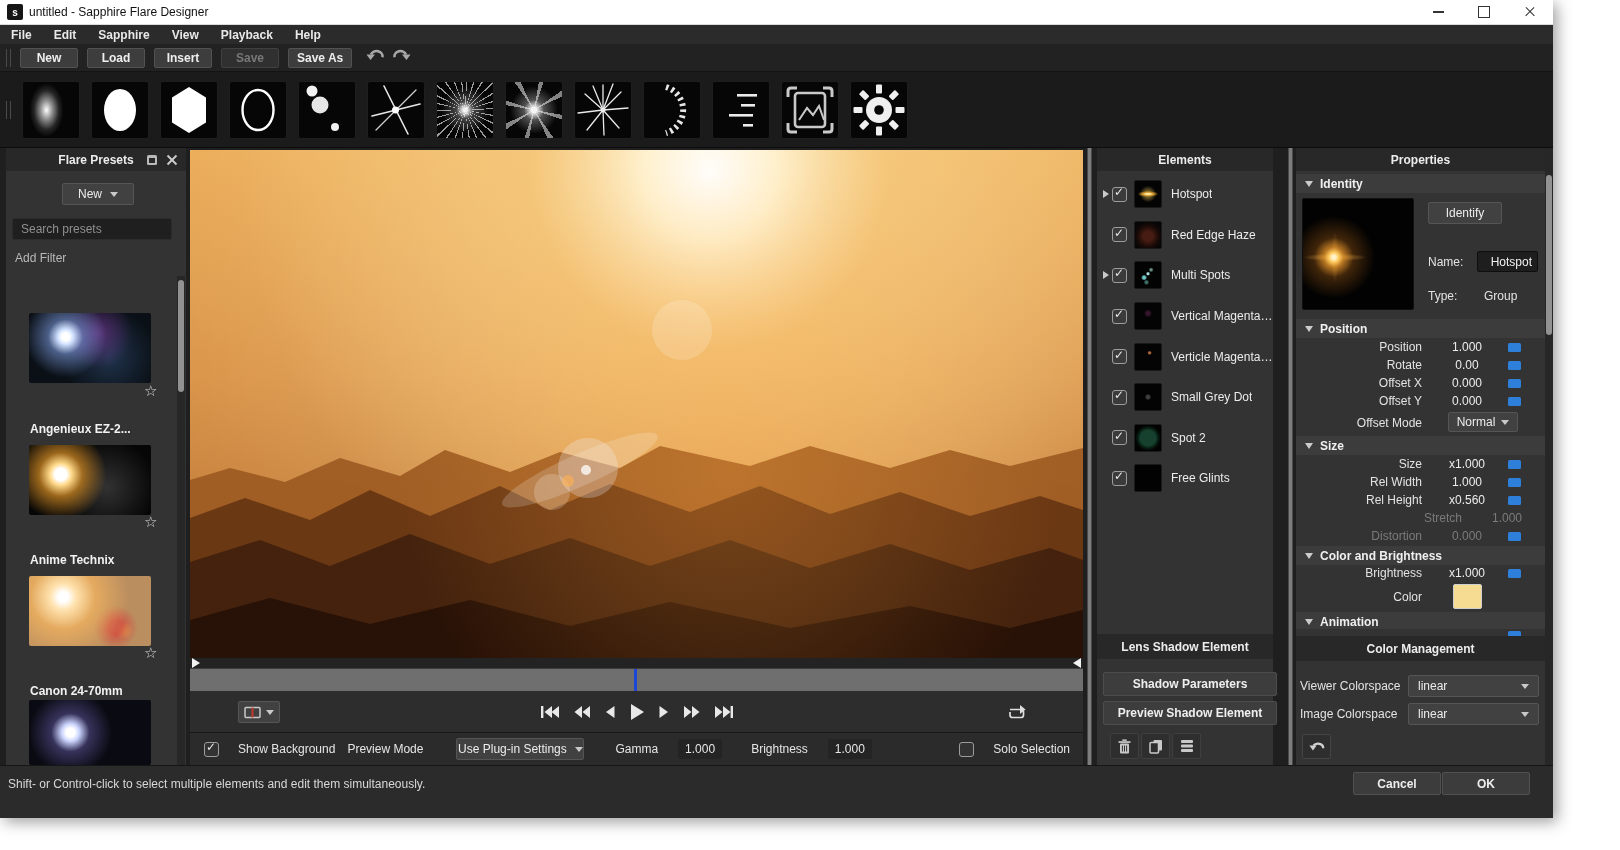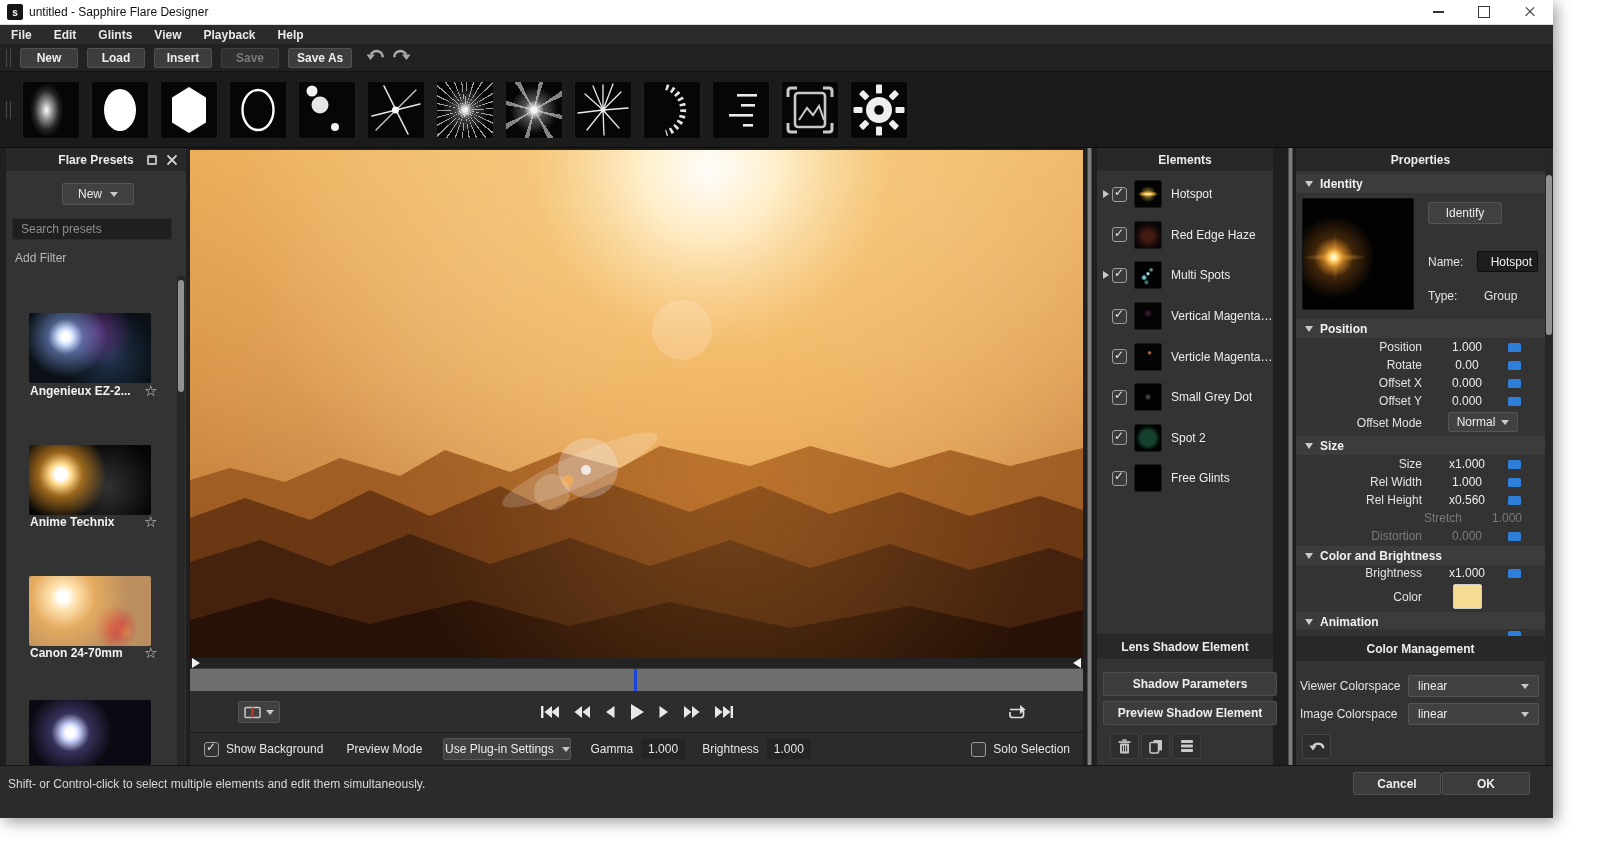--- a/index.html
+++ b/index.html
@@ -55,35 +55,35 @@
   .scroll-track{position:absolute;background:#272727;}
   .scroll-thumb{position:absolute;background:#929292;border-radius:3px;}
   
   #presets{left:6px;top:148px;width:180px;height:617px;}
   #preset-search{position:absolute;left:6px;top:70px;width:160px;height:22px;background:#1f1f1f;
     border:1px solid #2c2c2c;color:#9a9a9a;font-size:12px;padding:0 8px;box-sizing:border-box;border-radius:2px;outline:none;
     font-family:"Liberation Sans","DejaVu Sans",sans-serif;}
   #preset-search::placeholder{color:#8f8f8f;}
   .pthumb{position:absolute;left:23px;width:122px;height:70px;border-radius:2px;}
   .pname{position:absolute;left:24px;width:110px;color:#f2f2f2;font-size:12px;font-weight:bold;
-    white-space:nowrap;overflow:hidden;}
+    white-space:nowrap;overflow:hidden;margin-top:38px;}
   .pstar{position:absolute;left:138px;color:#d8d8d8;font-size:15px;font-family:"DejaVu Sans",sans-serif;}
   .pt1{background:radial-gradient(circle at 30% 34%,#fff 0 4%,#cfe0ff 8%,rgba(130,160,230,.55) 18%,transparent 42%),radial-gradient(circle at 56% 28%,rgba(150,60,180,.5),transparent 42%),radial-gradient(circle at 66% 62%,rgba(60,95,145,.45),transparent 52%),#0a1016;}
   .pt2{background:radial-gradient(circle at 26% 42%,#fff 0 6%,#ffd98a 11%,rgba(205,135,35,.75) 22%,transparent 46%),radial-gradient(circle at 64% 60%,rgba(205,205,205,.22),transparent 55%),#060606;}
   .pt3{background:radial-gradient(circle at 28% 30%,#fff 0 5%,#ffe2ae 13%,rgba(235,175,95,.85) 32%,transparent 65%),radial-gradient(circle at 71% 73%,rgba(215,55,55,.65) 0 7%,transparent 22%),radial-gradient(circle at 78% 78%,rgba(240,220,80,.5) 0 2%,transparent 8%),#bb8e60;}
   .pt4{background:radial-gradient(circle at 34% 50%,#fff 0 5%,#ccd6ff 10%,rgba(120,110,200,.4) 22%,transparent 48%),#0a0a12;}
   
   #viewer-img{position:absolute;left:190px;top:150px;width:893px;height:508px;overflow:hidden;background:#000;}
   #marker-strip{position:absolute;left:190px;top:658px;width:893px;height:10px;background:#232323;}
   .mk{position:absolute;top:0;width:0;height:0;border-top:5px solid transparent;border-bottom:5px solid transparent;}
   #timeline{position:absolute;left:190px;top:668px;width:893px;height:23px;background:#6f6f6f;border-top:1px solid #3c3c3c;box-sizing:border-box;}
   #playhead{position:absolute;left:444px;top:0;width:2.5px;height:23px;background:#1c46d8;}
   #playbar{position:absolute;left:190px;top:691px;width:893px;height:41px;background:#2d2d2d;}
   #optionsbar{position:absolute;left:190px;top:732px;width:893px;height:33px;background:#2b2b2b;
-    border-top:1px solid #191919;box-sizing:border-box;display:flex;align-items:center;color:#e6e6e6;font-size:12px;}
+    border-top:1px solid #191919;box-sizing:border-box;display:flex;align-items:center;color:#e6e6e6;font-size:12px;gap:12px;}
   .transport{position:absolute;left:0;right:0;top:0;height:100%;display:flex;align-items:center;justify-content:center;gap:13px;}
   .tp{display:block;fill:#e8e8e8;}
   .vchip{background:#242424;border-radius:2px;height:20px;min-width:44px;display:flex;align-items:center;justify-content:center;}
   
   #elements{left:1097px;top:148px;width:176px;height:617px;}
   .el-list{position:absolute;left:0;right:0;top:26px;}
   .el-row{height:40.6px;display:flex;align-items:center;padding-left:3px;box-sizing:border-box;}
   .el-arrow{width:11px;flex:none;display:flex;justify-content:center;}
   .el-cb{margin-left:1px;}
   .ethumb{width:26px;height:26px;border-radius:2px;margin-left:7px;flex:none;border:1px solid #1a1a1a;}
@@ -150,21 +150,21 @@
             <i></i>
             <i></i>
           </div>
         </div>
     </div>
   </div>
 
   <div id="menubar">
     <span class="mitem">File</span>
     <span class="mitem">Edit</span>
-    <span class="mitem">Glints</span>
+    <span class="mitem">Sapphire</span>
     <span class="mitem">View</span>
     <span class="mitem">Playback</span>
     <span class="mitem">Help</span>
   </div>
 
   <div id="toolbar">
     <div class="grip"></div>
     <div class="tbtn">New</div>
     <div class="tbtn">Load</div>
     <div class="tbtn">Insert</div>
@@ -398,21 +398,21 @@
     </div>
     <svg style="position:absolute;right:54px;top:13px;" width="23" height="17" viewBox="0 0 23 17">
       <path d="M4,5.5 h11 a2.5,2.5 0 0 1 2.5,2.5 v3 a2.5,2.5 0 0 1 -2.5,2.5 H6.5 a2.5,2.5 0 0 1 -2.5,-2.5 V8" fill="none" stroke="#dedede" stroke-width="1.7"></path>
       <polygon points="14,1 19.5,5.5 14,10" fill="#dedede"></polygon>
       </svg>
   </div>
 
   <div id="optionsbar">
     <div class="cb checked" style="margin-left:14px;"></div>
     <span style="margin-left:7px;">Show Background</span>
-    <span style="margin-left:23px;">Preview Mode</span>
+    <span style="">Preview Mode</span>
     <div class="dd" style="margin-left:21px;width:128px;height:22px;">
       <span>Use Plug-in Settings</span>
         <div class="caret"></div>
     </div>
     <span style="margin-left:19px;">Gamma</span>
     <div class="vchip" style="margin-left:8px;">1.000</div>
     <span style="margin-left:17px;">Brightness</span>
     <div class="vchip" style="margin-left:8px;">1.000</div>
     <div class="cb" style="margin-left:auto;"></div>
     <span style="margin-left:7px;margin-right:13px;">Solo Selection</span>

